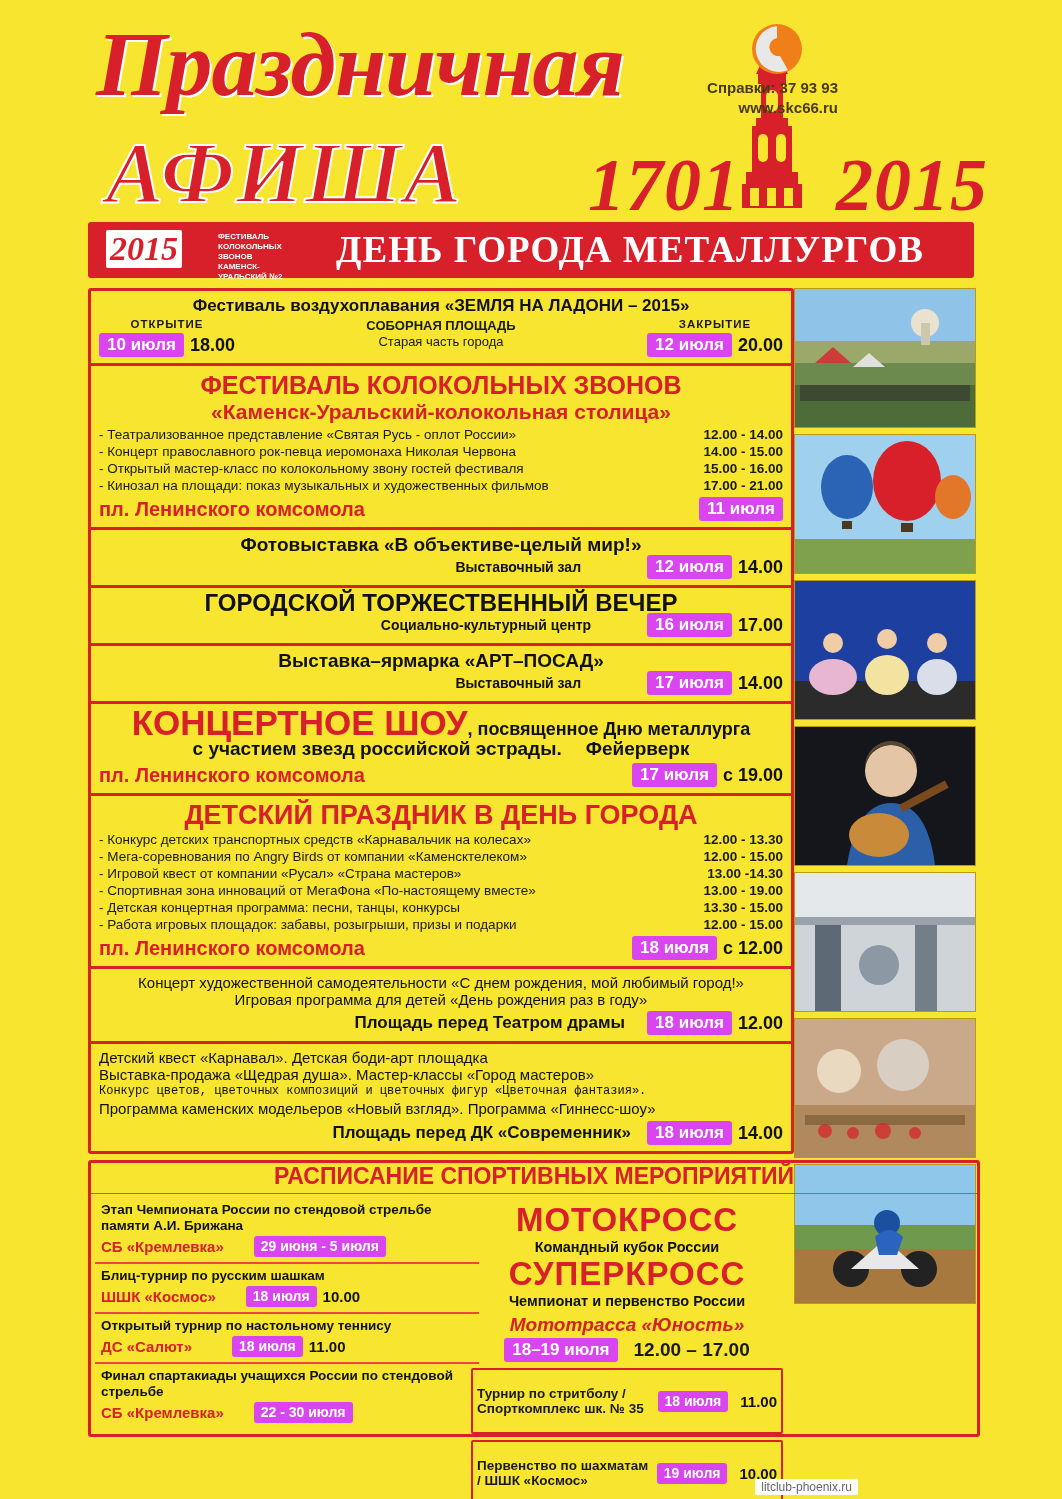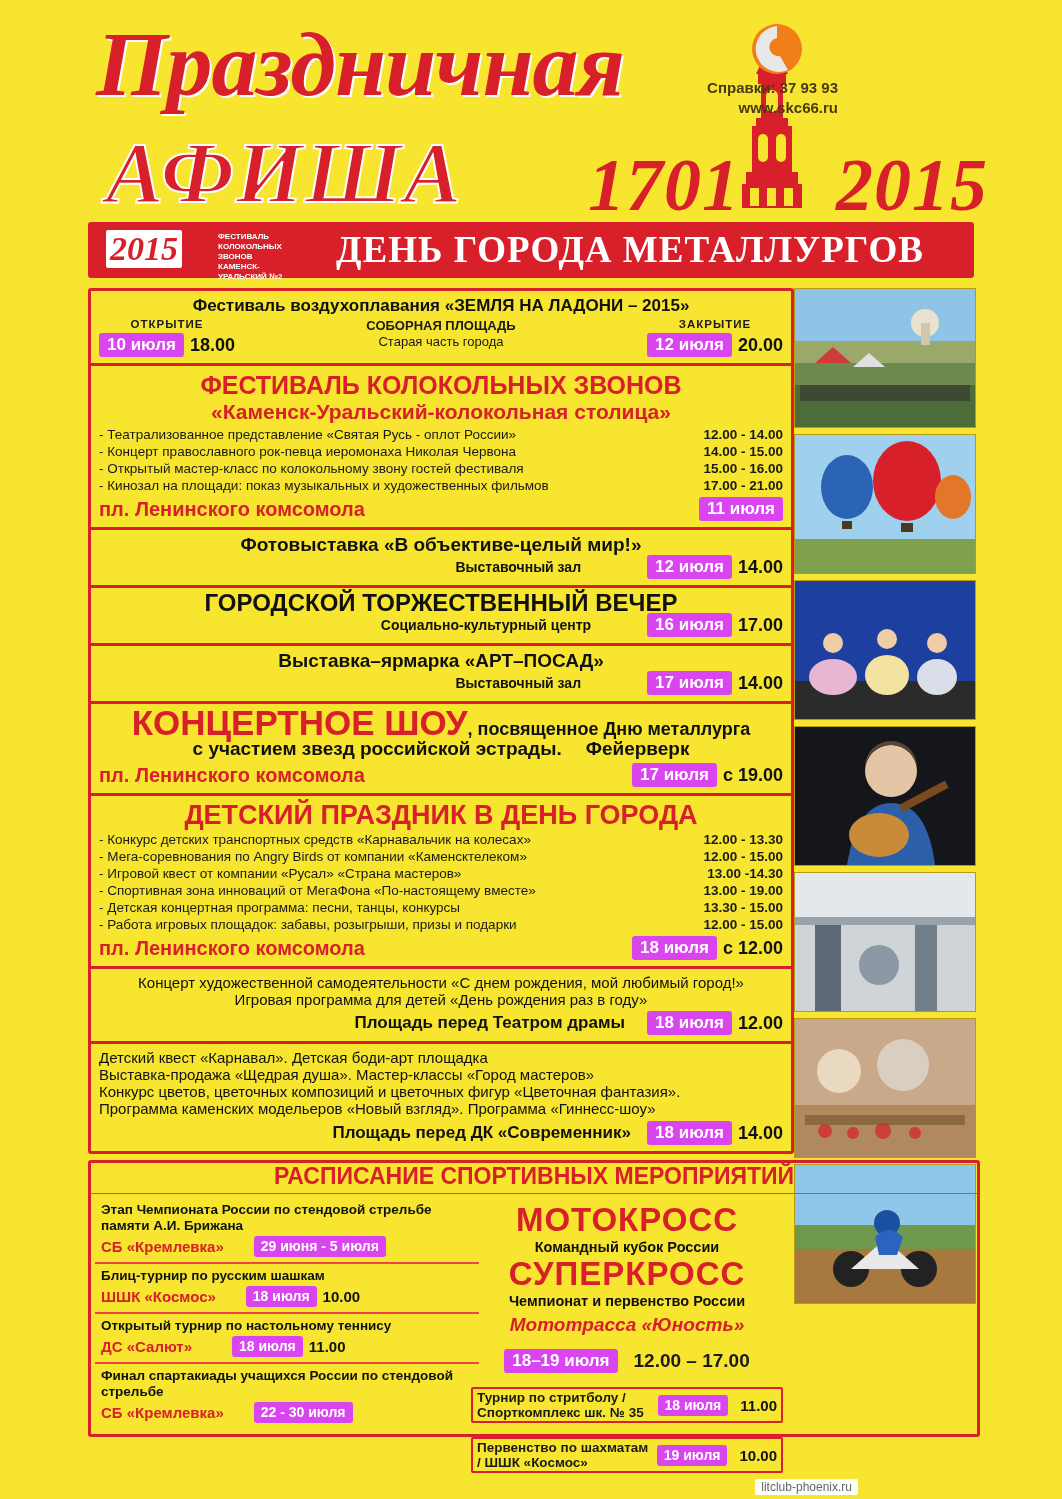--- a/index.html
+++ b/index.html
@@ -178,26 +178,26 @@
   .moto .big{
     color:#d8202a;font-weight:bold;font-size:33px;line-height:36px;
     letter-spacing:1px;
   }
   .moto .sub{
     color:#111;font-weight:bold;font-size:14.5px;line-height:18px;
   }
   .moto .track{
     color:#d8202a;font-weight:bold;font-size:19px;line-height:24px;margin-top:3px;font-style:italic;
   }
-  .moto-date{display:flex;justify-content:center;align-items:center;gap:16px;margin-top:12px;}
+  .moto-date{display:flex;justify-content:center;align-items:center;gap:16px;margin-top:1px;}
   .moto-time{font-weight:bold;font-size:19px;}
   .mini-row{
     display:flex;align-items:center;gap:6px;
     border:2px solid #d8202a;border-radius:2px;
-    padding:1px 4px;margin-top:14px;font-size:13.5px;font-weight:bold;
+    padding:16px 4px;margin-top:6px;font-size:13.5px;font-weight:bold;
   }
   .mini-row .nm{flex:1;}
   .footer-note{
     position:absolute;right:8px;bottom:4px;
     background:#fff;color:#666;font-size:12px;padding:1px 6px;border-radius:2px;
   }
 </style>
 </head>
 <body>
 
@@ -492,21 +492,21 @@
           <span class="place black" style="font-size:17px;">Площадь перед Театром драмы</span>
           <span style="width:22px"></span>
           <span class="datebox">18 июля</span>
           <span class="time">12.00</span>
         </div>
       </div>
 
       <div class="sec">
         <div class="line" style="font-size:15px;">Детский квест «Карнавал». Детская боди-арт площадка</div>
         <div class="line" style="font-size:15px;">Выставка-продажа «Щедрая душа». Мастер-классы «Город мастеров»</div>
-        <div class="line" style="font-size:15px;">Конкурс цветов, цветочных композиций и цветочных фигур «Цветочная фантазия».</div>
+        <div class="line" style="font-size:12px;font-family:Liberation Mono, monospace;">Конкурс цветов, цветочных композиций и цветочных фигур «Цветочная фантазия».</div>
         <div class="line" style="font-size:15px;">Программа каменских модельеров  «Новый взгляд».  Программа «Гиннесс-шоу»</div>
         <div class="flexrow" style="margin-top:4px;">
           <span class="spacer"></span>
           <span class="place black" style="font-size:17px;">Площадь перед ДК «Современник»</span>
           <span style="width:16px"></span>
           <span class="datebox">18 июля</span>
           <span class="time">14.00</span>
         </div>
       </div>
 

